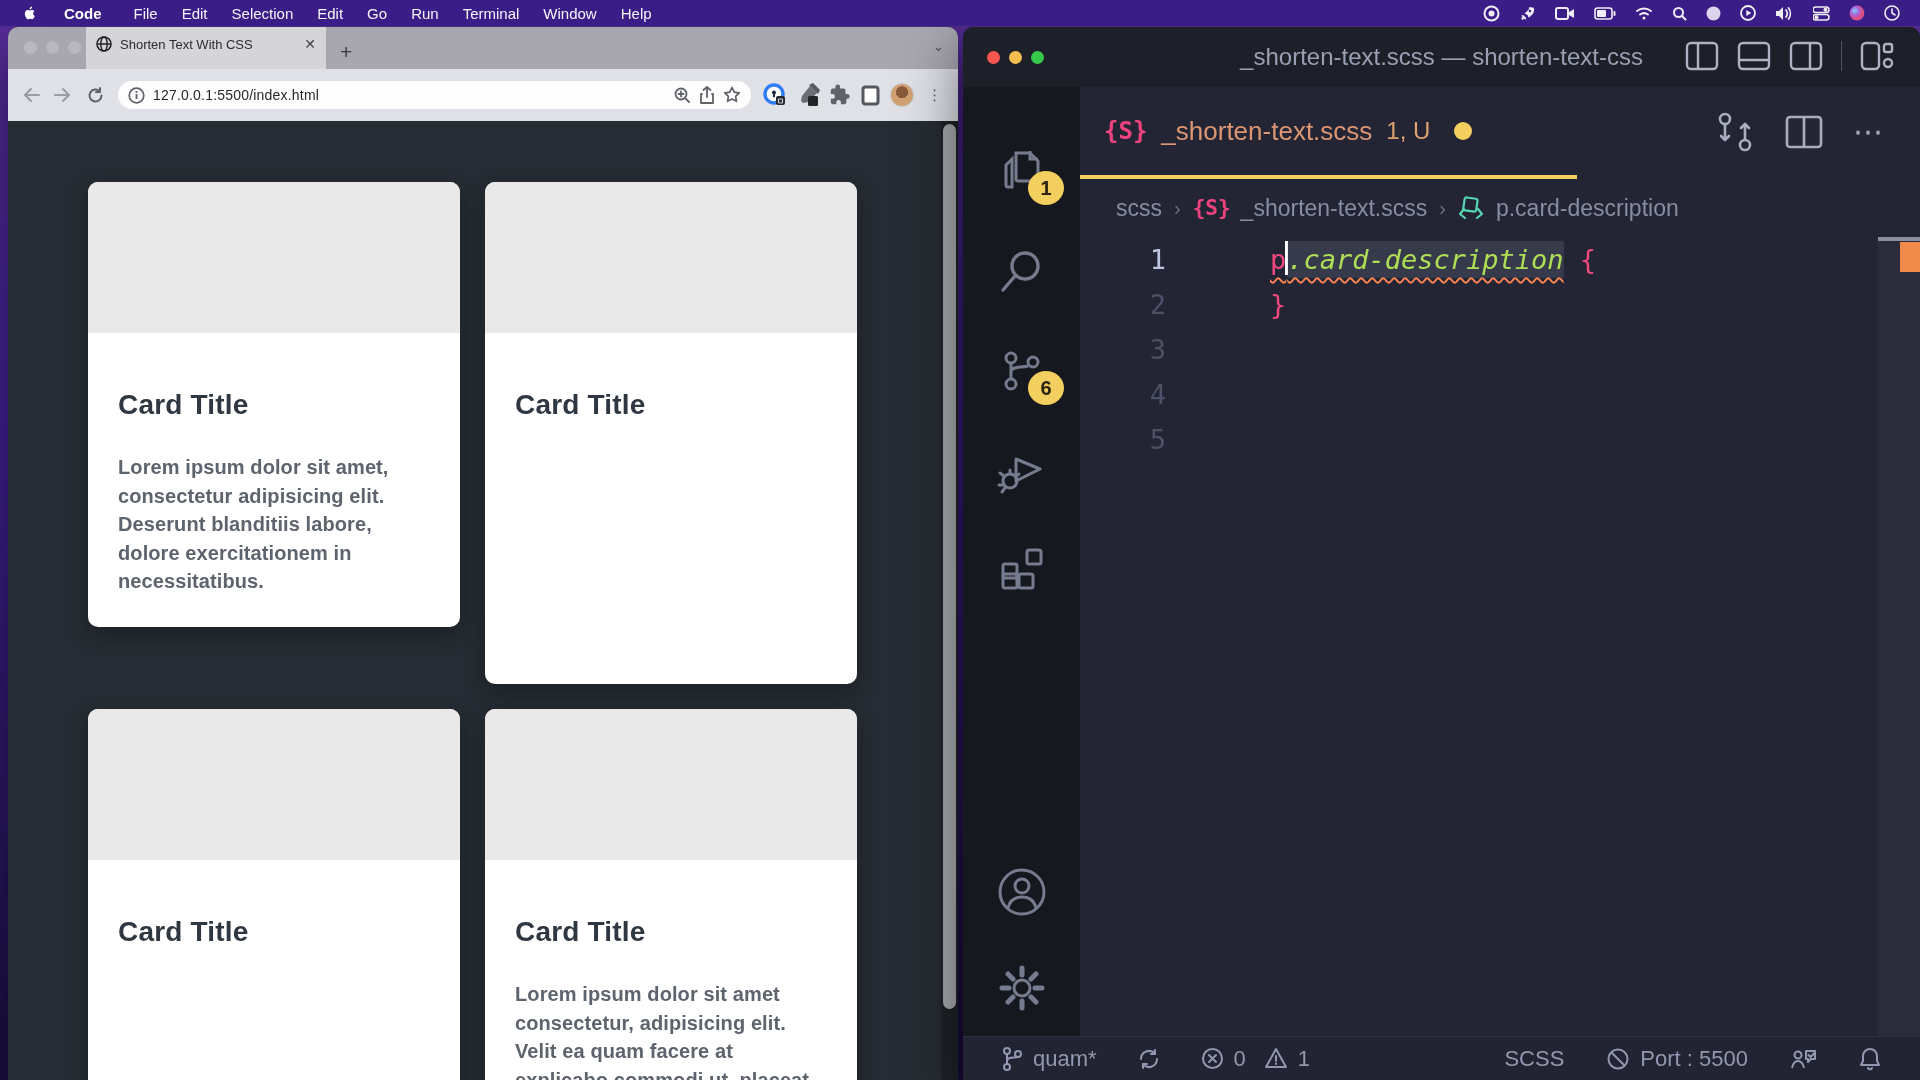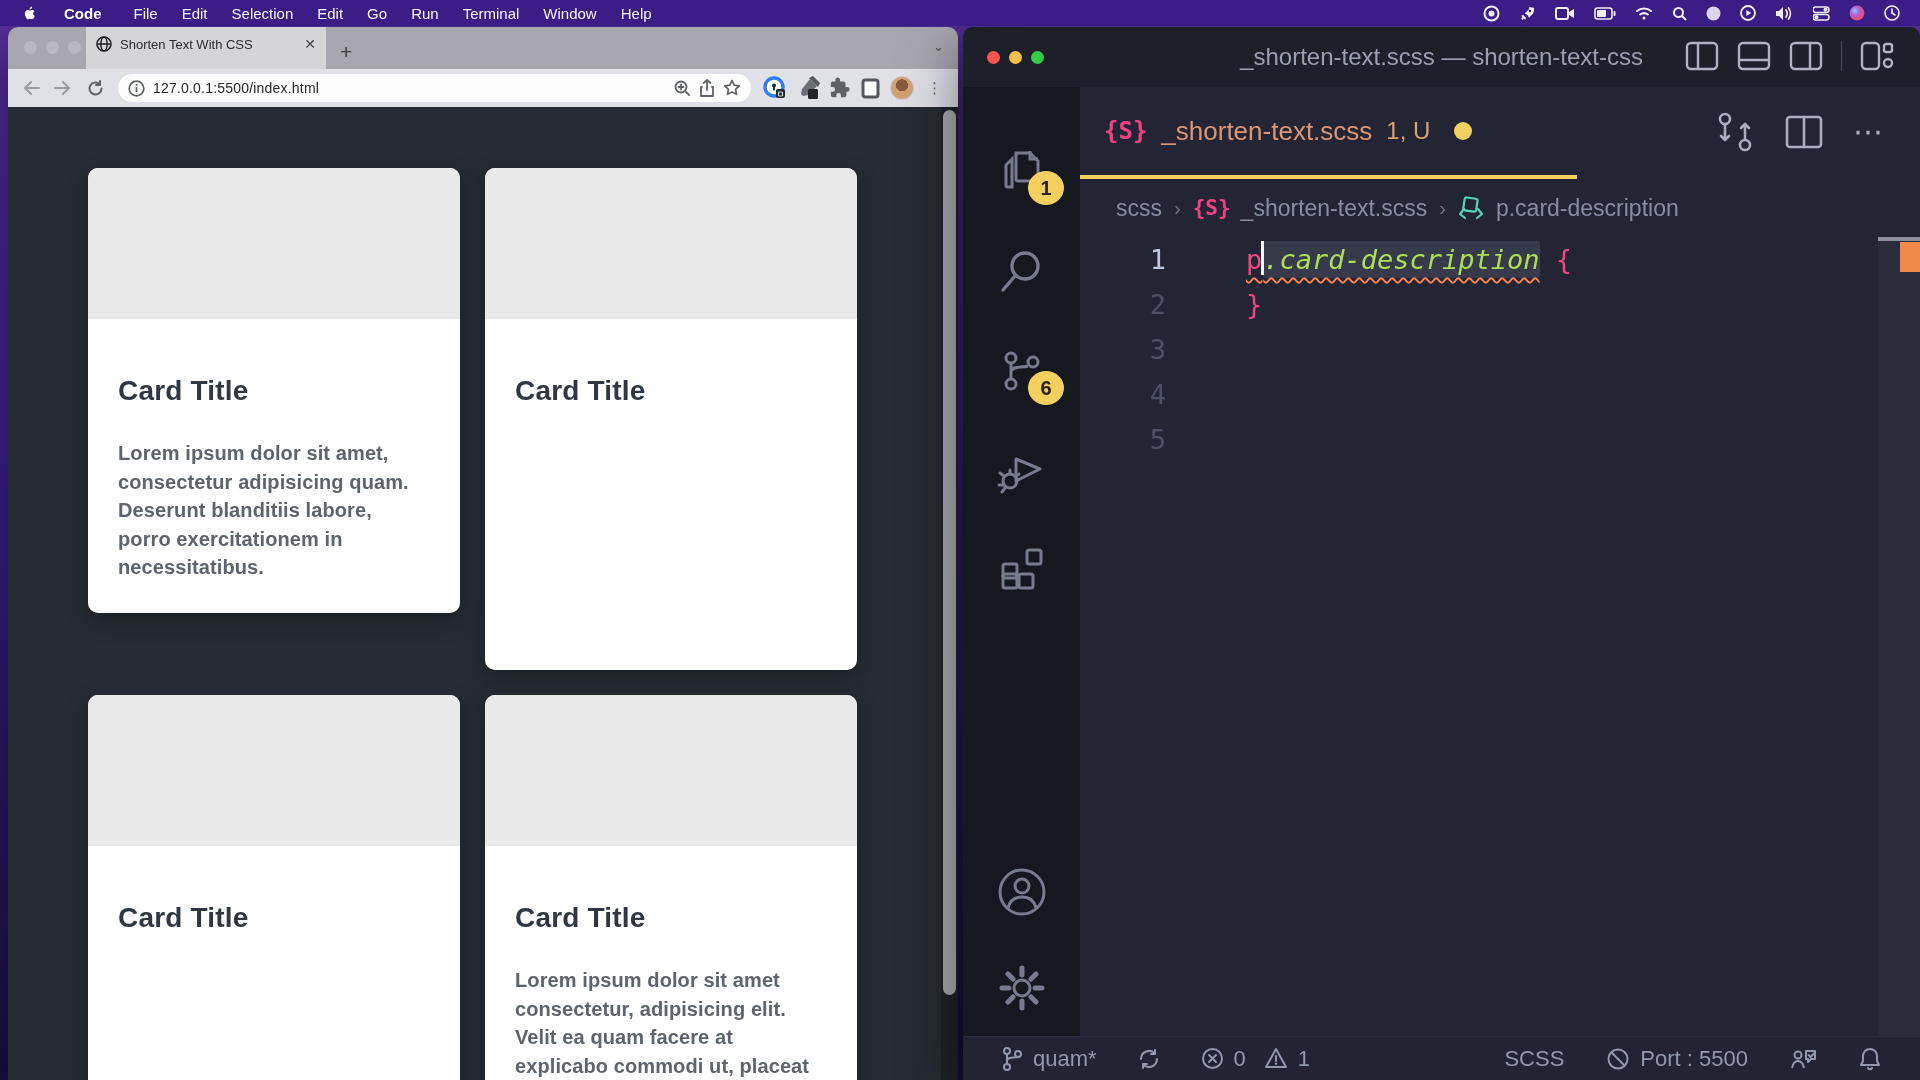--- a/index.html
+++ b/index.html
@@ -38,21 +38,21 @@
   .chrome-tab {
     margin-left:78px; width:240px; height:50px; background:#d5d4d9;
     border-radius:10px 10px 0 0; display:flex; align-items:center; padding:0 10px;
     font-size:13px; color:#2b2b30; gap:8px;
   }
   .chrome-tab .title { flex:1; white-space:nowrap; overflow:hidden; }
   .tab-close { color:#41434a; font-size:14px; cursor:default; }
   .new-tab { color:#3c4043; font-size:21px; margin:0 0 5px 14px; }
   .tab-chevron { position:absolute; right:14px; top:12px; color:#4a4c52; font-size:13px; }
   .chrome-toolbar {
-    height:38px; background:#dfe1e7; display:flex; align-items:center; padding:4px 10px; gap:6px;
+    height:52px; background:#dfe1e7; display:flex; align-items:center; padding:4px 10px; gap:6px;
   }
   .nav-ico { width:26px; display:flex; justify-content:center; color:#686c72; }
   .omnibox {
     flex:1; height:28px; background:#fdfdfe; border-radius:14px; display:flex; align-items:center;
     padding:0 10px; gap:8px; margin:0 4px;
   }
   .omnibox .url { flex:1; font-size:14px; color:#26282d; letter-spacing:.2px; }
   .omnibox svg { flex:none; }
   .ext-icons { display:flex; align-items:center; gap:9px; padding:0 2px; }
   .avatar { width:24px; height:24px; border-radius:50%; background:radial-gradient(circle at 50% 38%,#8a5a3c 0 34%,#d2a172 35% 100%); border:1px solid #c7c9cd; }
@@ -105,21 +105,21 @@
 
   .breadcrumbs { height:58px; display:flex; align-items:center; gap:10px; padding-left:36px;
                  font-size:23px; color:#878da2; white-space:nowrap; overflow:hidden; flex:none; }
   .crumb-sep { font-size:20px; color:#6b7186; margin:0 2px; }
 
   .editor { flex:1; display:flex; position:relative; font-family:"DejaVu Sans Mono",monospace; font-size:27px; }
   .gutter { width:130px; flex:none; text-align:right; padding-right:44px; color:#4c5166; }
   .gutter div { height:45px; line-height:45px; }
   .gutter .active { color:#bfc6e0; }
   .code { flex:1; padding-left:36px; }
-  .code-line { height:45px; line-height:45px; white-space:pre; }
+  .code-line { height:45px; line-height:45px; white-space:pre;margin-left:24px; }
   .tok-pink { color:#f2487e; }
   .tok-class { color:#aede55; font-style:italic; }
   .squiggle { text-decoration:underline wavy #ff8552 2px; text-underline-offset:8px; text-decoration-skip-ink:none; }
   .sel-hl { background:rgba(160,170,200,.16); border-radius:2px; padding:3px 0; }
   .cursor { display:inline-block; width:3px; height:34px; background:#fff; vertical-align:-6px; margin:0 -1px; }
   .overview { position:absolute; right:0; top:0; width:42px; height:100%; background:rgba(255,255,255,.035); }
   .overview-line { position:absolute; top:0; left:0; width:100%; height:4px; background:rgba(220,225,235,.55); }
   .overview-warn { position:absolute; top:5px; right:0; width:20px; height:30px; background:#f08a4b; }
 
   .statusbar { height:44px; background:#222434; border-top:1px solid #2e3145; display:flex; align-items:center;
@@ -286,21 +286,21 @@
       <span class="avatar"></span>
       <span class="kebab">⋮</span>
     </span>
   </div>
 
   <div class="chrome-content">
     <div class="card card-1">
       <div class="card-img"></div>
       <div class="card-body">
         <div class="card-title">Card Title</div>
-        <div class="card-text">Lorem ipsum dolor sit amet, consectetur adipisicing quam. Deserunt blanditiis labore, porro exercitationem in necessitatibus.</div>
+        <div class="card-text">Lorem ipsum dolor sit amet, consectetur adipisicing elit. Deserunt blanditiis labore, dolore exercitationem in necessitatibus.</div>
       </div>
     </div>
     <div class="card card-2">
       <div class="card-img"></div>
       <div class="card-body">
         <div class="card-title">Card Title</div>
       </div>
     </div>
     <div class="card card-3">
       <div class="card-img"></div>

